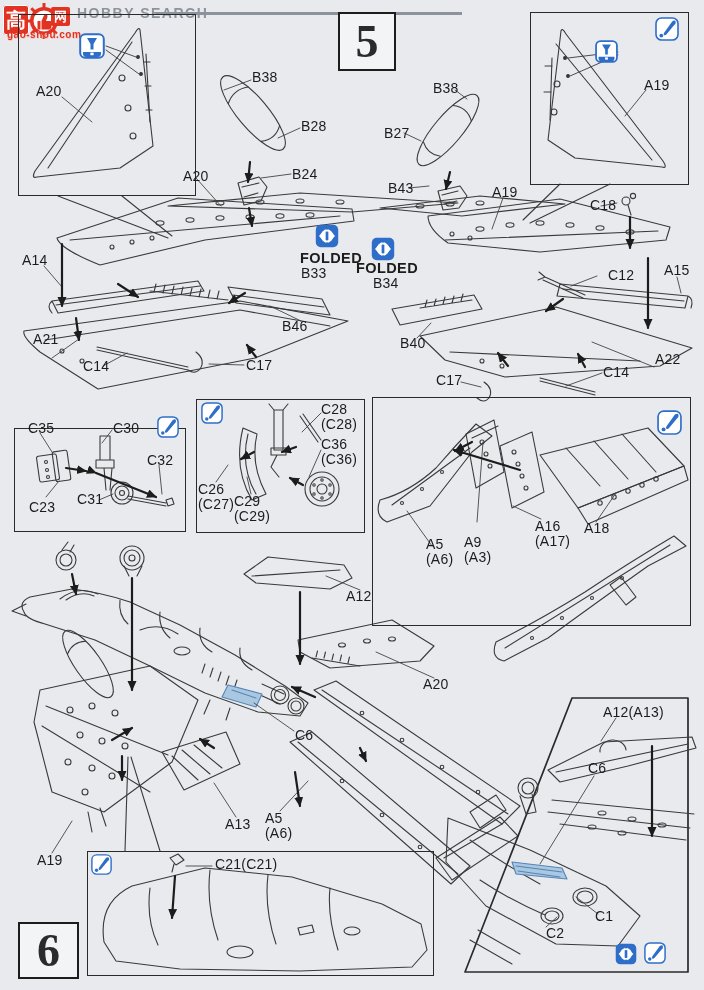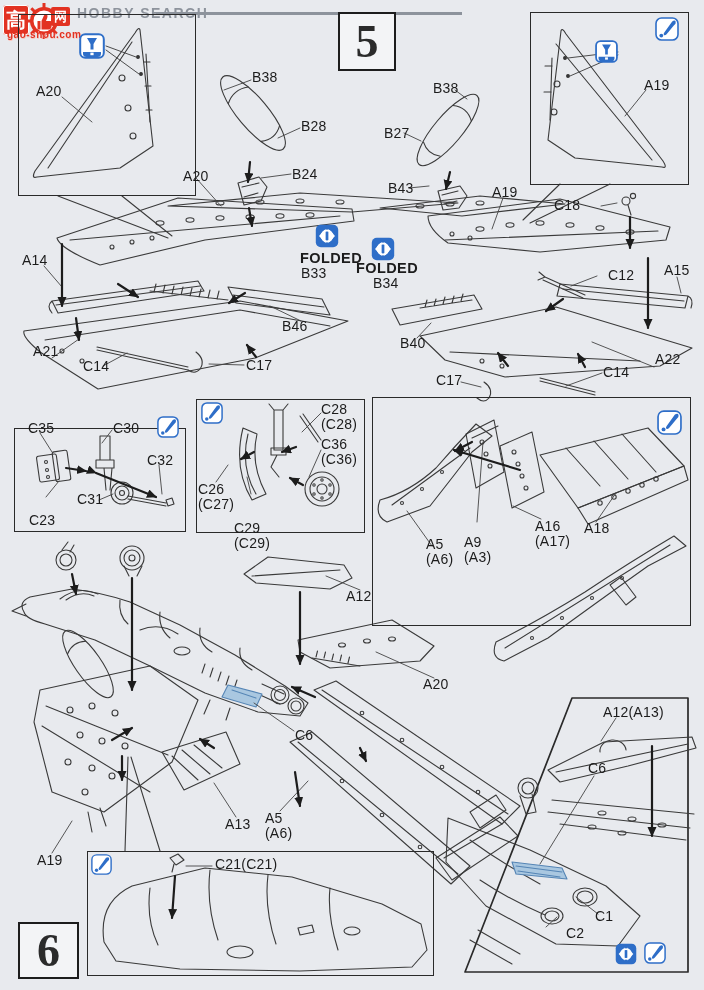--- a/index.html
+++ b/index.html
@@ -430,62 +430,62 @@
   <span class="lbl" style="left:36px;top:84px">A20</span>
   <span class="lbl" style="left:644px;top:78px">A19</span>
   <span class="lbl" style="left:252px;top:70px">B38</span>
   <span class="lbl" style="left:301px;top:119px">B28</span>
   <span class="lbl" style="left:292px;top:167px">B24</span>
   <span class="lbl" style="left:433px;top:81px">B38</span>
   <span class="lbl" style="left:384px;top:126px">B27</span>
   <span class="lbl" style="left:388px;top:181px">B43</span>
   <span class="lbl" style="left:183px;top:169px">A20</span>
   <span class="lbl" style="left:492px;top:185px">A19</span>
-  <span class="lbl" style="left:554px;top:198px">C18</span>
+  <span class="lbl" style="left:590px;top:198px">C18</span>
   <span class="lbl" style="left:22px;top:253px">A14</span>
   <span class="lbl" style="left:608px;top:268px">C12</span>
   <span class="lbl" style="left:664px;top:263px">A15</span>
   <span class="lbl b" style="left:300px;top:251px">FOLDED</span>
   <span class="lbl" style="left:301px;top:266px">B33</span>
   <span class="lbl b" style="left:356px;top:261px">FOLDED</span>
   <span class="lbl" style="left:373px;top:276px">B34</span>
   <span class="lbl" style="left:282px;top:319px">B46</span>
   <span class="lbl" style="left:400px;top:336px">B40</span>
-  <span class="lbl" style="left:33px;top:344px">A21</span>
+  <span class="lbl" style="left:33px;top:332px">A21</span>
   <span class="lbl" style="left:83px;top:359px">C14</span>
   <span class="lbl" style="left:246px;top:358px">C17</span>
   <span class="lbl" style="left:436px;top:373px">C17</span>
   <span class="lbl" style="left:603px;top:365px">C14</span>
   <span class="lbl" style="left:655px;top:352px">A22</span>
   <span class="lbl" style="left:28px;top:421px">C35</span>
   <span class="lbl" style="left:113px;top:421px">C30</span>
   <span class="lbl" style="left:147px;top:453px">C32</span>
-  <span class="lbl" style="left:29px;top:513px">C23</span>
+  <span class="lbl" style="left:29px;top:500px">C23</span>
   <span class="lbl" style="left:77px;top:492px">C31</span>
   <span class="lbl" style="left:321px;top:402px">C28
 (C28)</span>
   <span class="lbl" style="left:321px;top:437px">C36
 (C36)</span>
   <span class="lbl" style="left:198px;top:482px">C26
 (C27)</span>
-  <span class="lbl" style="left:234px;top:521px">C29
+  <span class="lbl" style="left:234px;top:494px">C29
 (C29)</span>
   <span class="lbl" style="left:426px;top:537px">A5
 (A6)</span>
   <span class="lbl" style="left:464px;top:535px">A9
 (A3)</span>
   <span class="lbl" style="left:535px;top:519px">A16
 (A17)</span>
   <span class="lbl" style="left:584px;top:521px">A18</span>
   <span class="lbl" style="left:346px;top:589px">A12</span>
   <span class="lbl" style="left:423px;top:677px">A20</span>
   <span class="lbl" style="left:295px;top:728px">C6</span>
   <span class="lbl" style="left:225px;top:817px">A13</span>
   <span class="lbl" style="left:265px;top:811px">A5
 (A6)</span>
   <span class="lbl" style="left:37px;top:853px">A19</span>
   <span class="lbl" style="left:215px;top:857px">C21(C21)</span>
   <span class="lbl" style="left:603px;top:705px">A12(A13)</span>
   <span class="lbl" style="left:588px;top:761px">C6</span>
   <span class="lbl" style="left:595px;top:909px">C1</span>
-  <span class="lbl" style="left:566px;top:926px">C2</span>
+  <span class="lbl" style="left:546px;top:926px">C2</span>
 
 </div>
 
 </body></html>

